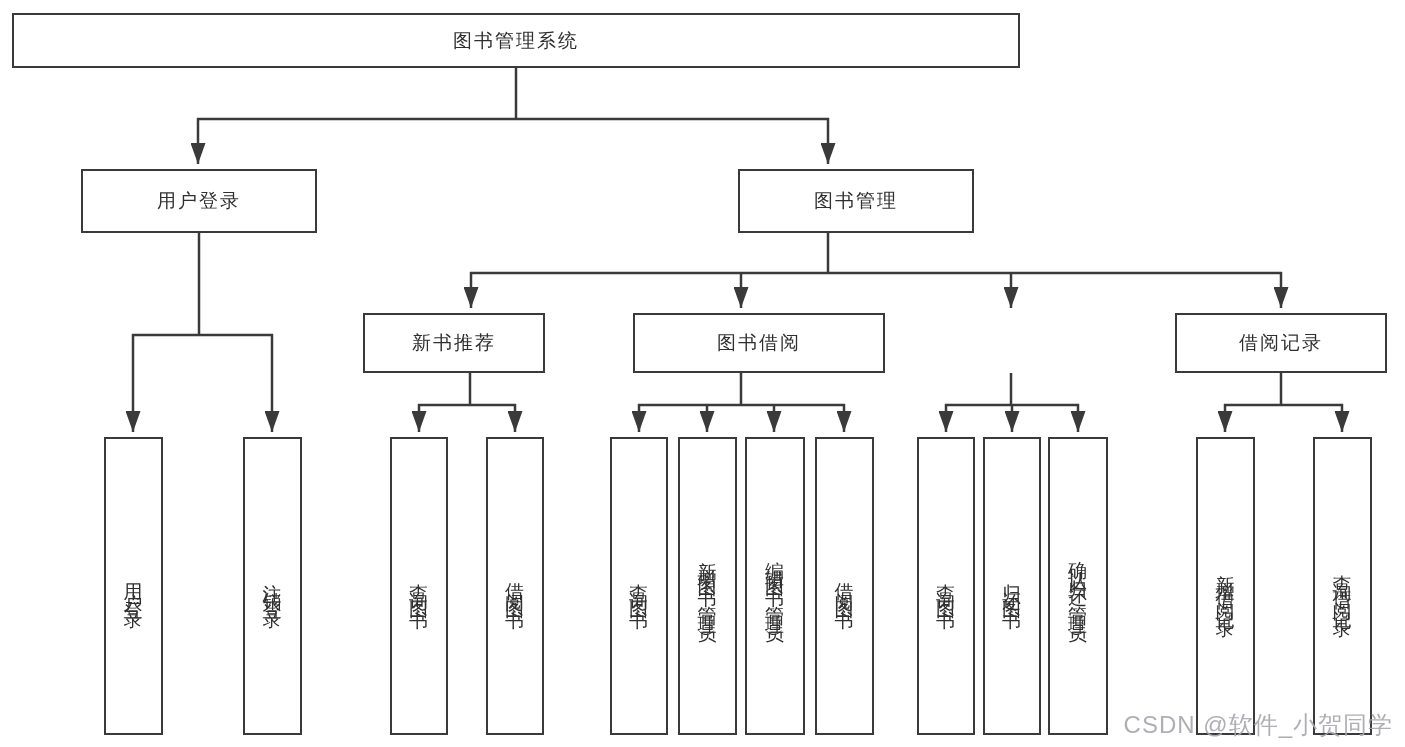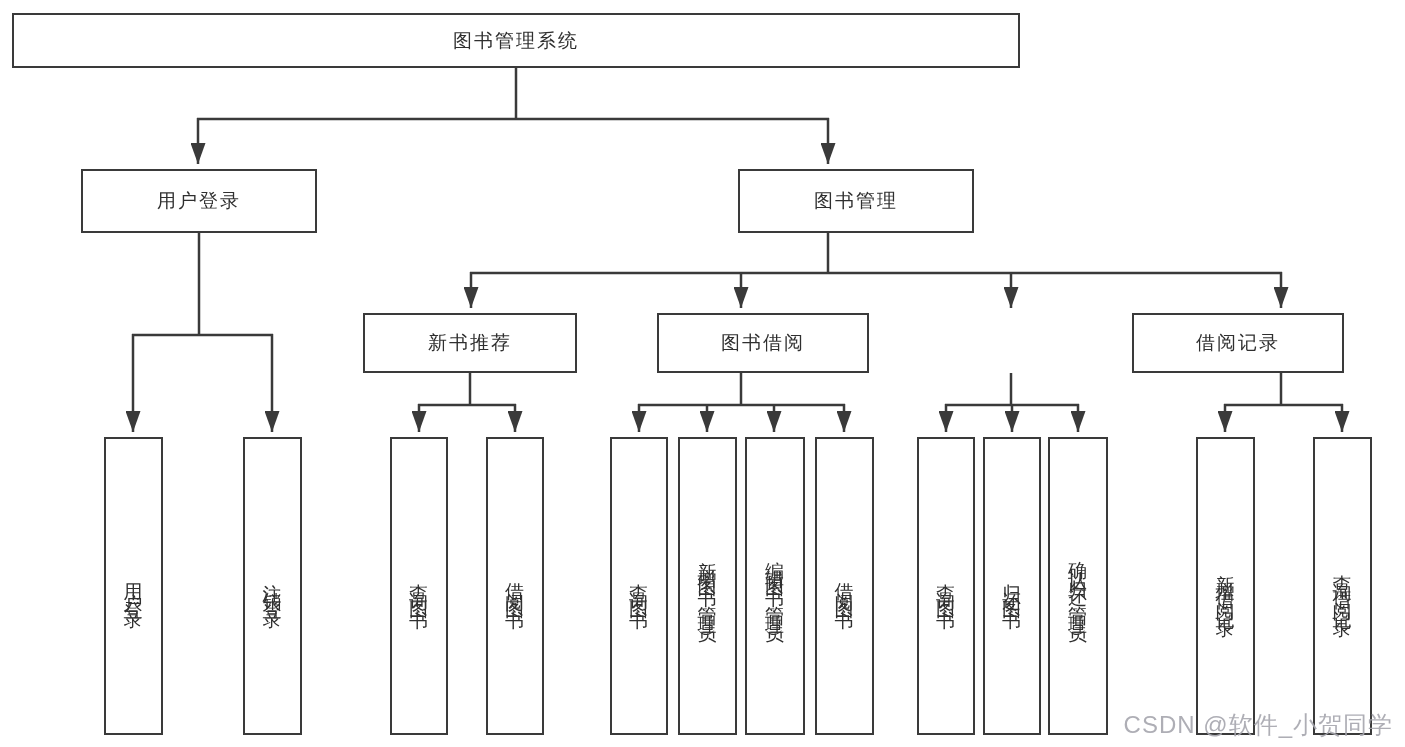--- a/index.html
+++ b/index.html
@@ -110,27 +110,27 @@
     <span class="h-label">图书管理系统</span>
   </div>
 
   <div class="box" style="left:81px; top:169px; width:236px; height:64px;">
     <span class="h-label">用户登录</span>
   </div>
   <div class="box" style="left:738px; top:169px; width:236px; height:64px;">
     <span class="h-label">图书管理</span>
   </div>
 
-  <div class="box" style="left:363px; top:313px; width:214px; height:60px;">
+  <div class="box" style="left:363px; top:313px; width:182px; height:60px;">
     <span class="h-label">新书推荐</span>
   </div>
-  <div class="box" style="left:657px; top:313px; width:212px; height:60px;">
+  <div class="box" style="left:633px; top:313px; width:252px; height:60px;">
     <span class="h-label">图书借阅</span>
   </div>
-  <div class="box" style="left:1132px; top:313px; width:212px; height:60px;">
+  <div class="box" style="left:1175px; top:313px; width:212px; height:60px;">
     <span class="h-label">借阅记录</span>
   </div>
 
   <div class="box leaf" style="left:104px; top:437px; width:59px; height:298px;">
     <span class="v-label">用户登录</span>
   </div>
   <div class="box leaf" style="left:243px; top:437px; width:59px; height:298px;">
     <span class="v-label">注销登录</span>
   </div>
 

